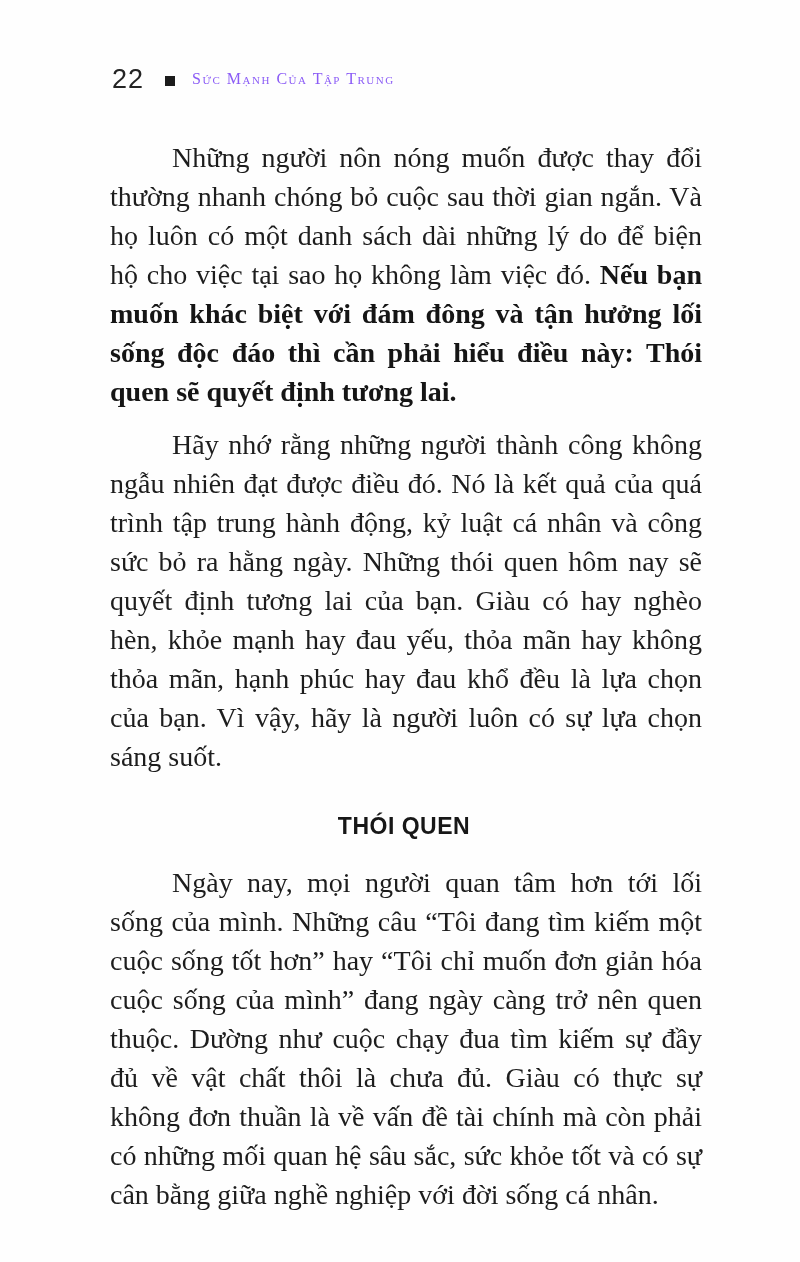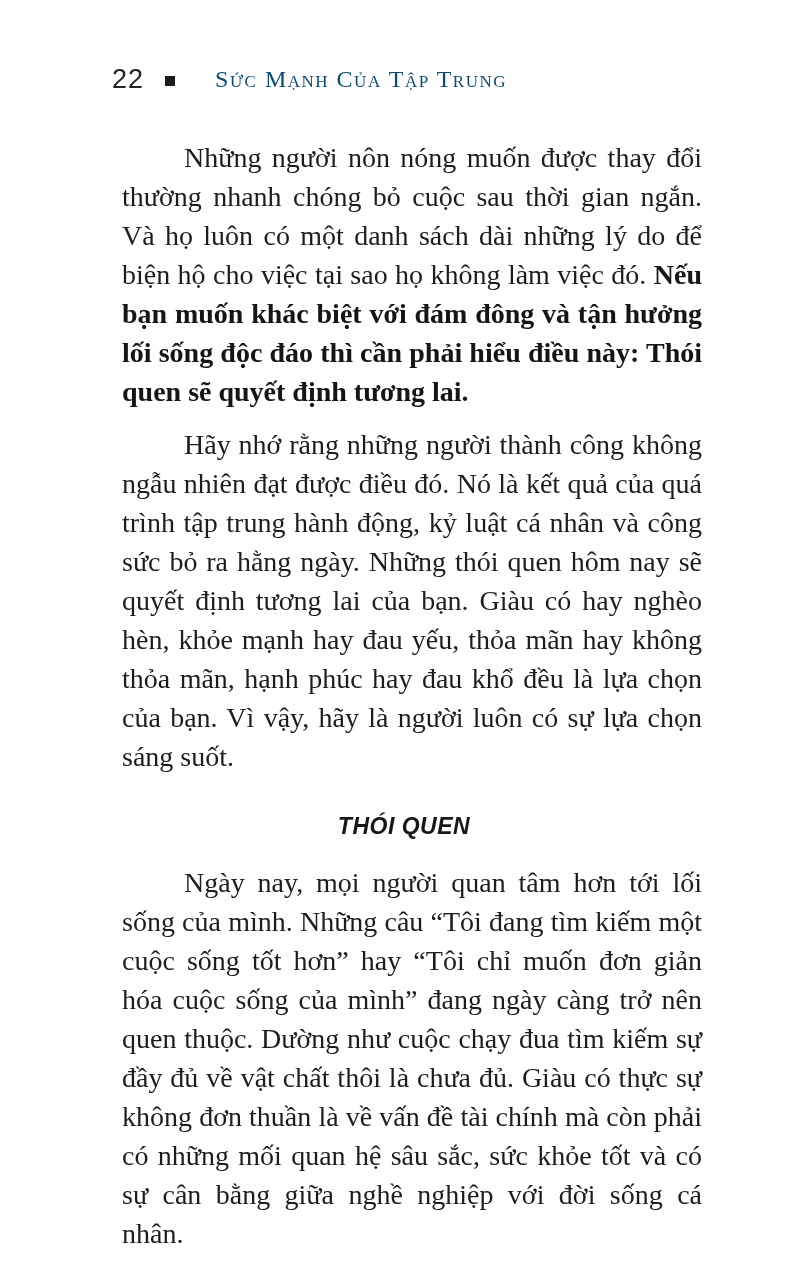--- a/index.html
+++ b/index.html
@@ -35,54 +35,52 @@
   }
   .sq-bullet {
     width: 10px;
     height: 10px;
     background: #1c1c1c;
     margin: 3px 17px 0 21px;
     flex: 0 0 auto;
   }
   .runtitle {
     font-variant: small-caps;
-    font-size: 24px;
+    font-size: 16px;
     letter-spacing: 1.5px;
-    color: #0c4a6e;
+    color: #8b5cf6;
     line-height: 1;
     white-space: nowrap;
-    margin-left: 23px;
   }
   
   .text-col {
     width: 596px;
     margin: 42px 0 0 106px;
     font-size: 28px;
     line-height: 39px;
     text-align: justify;
   }
   .para {
-    margin: 0 0 14px 16px;
+    margin: 0 0 14px 4px;
     text-indent: 62px;
   }
   .para strong {
     font-weight: 700;
     color: #151515;
   }
   .section-heading {
     font-family: "Liberation Sans", "DejaVu Sans", sans-serif;
     font-size: 23px;
     line-height: 33px;
     font-weight: 700;
     text-align: center;
     text-indent: 0;
     letter-spacing: 0.5px;
     color: #171717;
     margin: 34px 0 20px 0;
-    font-style: italic;
   }
   .heading-line {
     display: block;
   }
 </style>
 </head>
 <body>
 
 <div class="page">
 

